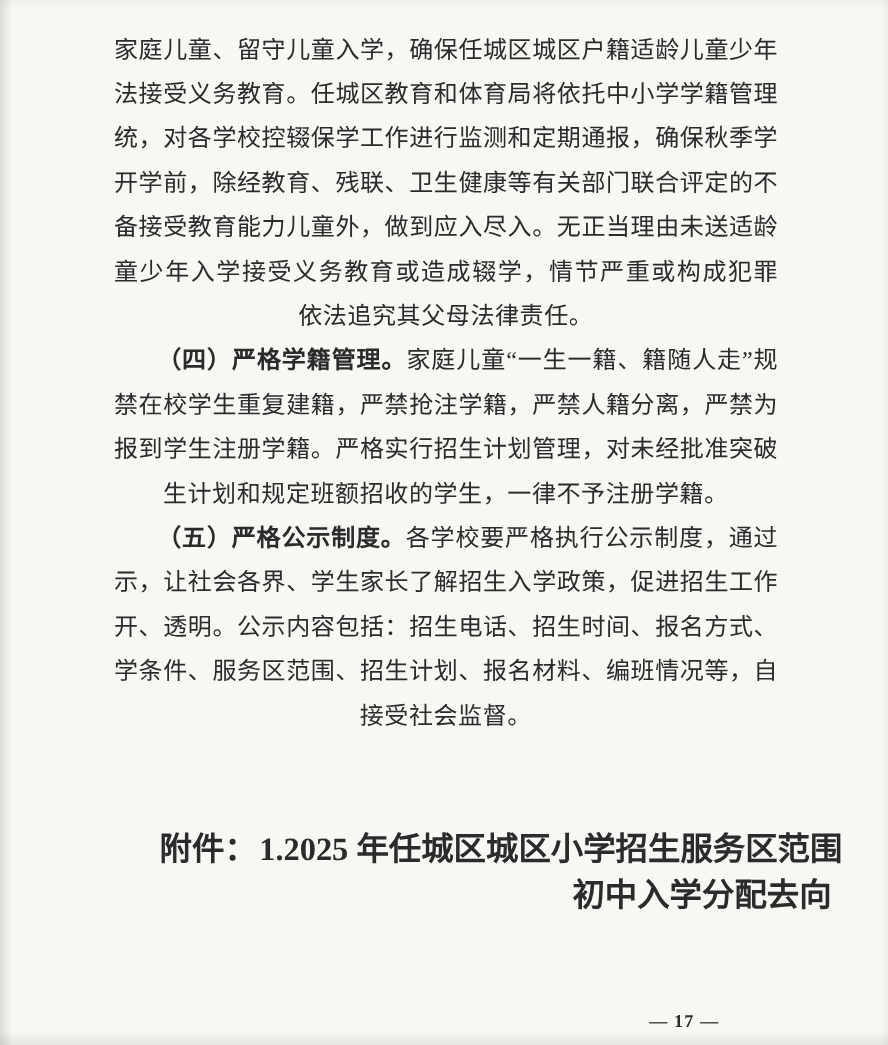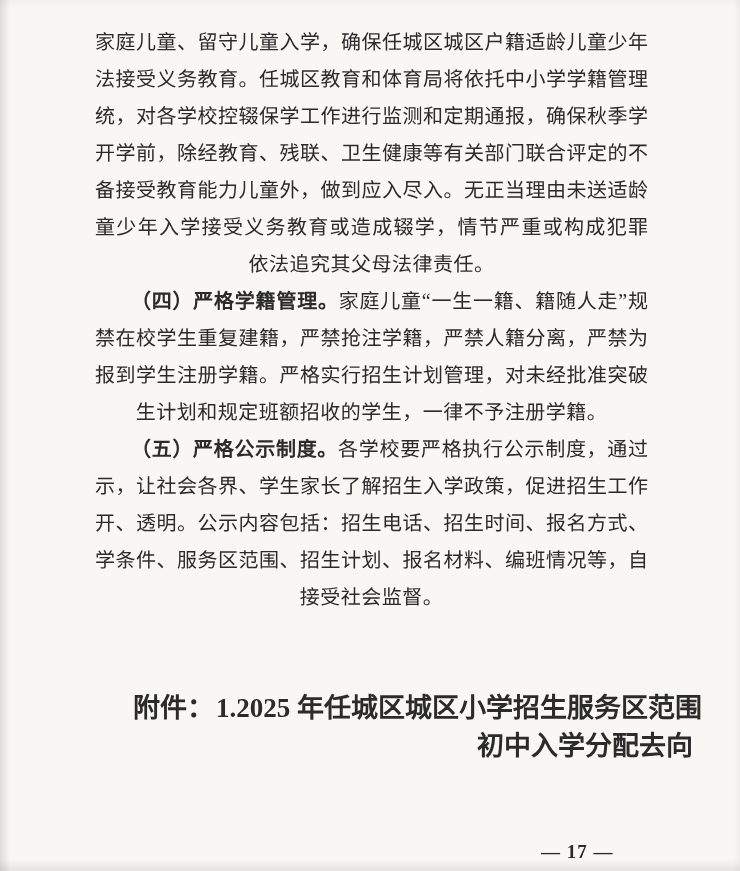--- a/index.html
+++ b/index.html
@@ -71,21 +71,21 @@
   .attachment .row.cont  { padding-left: 57px; }
   .attachment .row.cont2 { padding-left: 77px; text-align: right; }
   .attachment .label { margin-right: 2px; }
   .page-number {
     position: absolute;
     left: 541px;
     top: 840px;
     width: 90px;
     height: 24px;
     line-height: 24px;
-    font-size: 19px;
+    font-size: 15px;
     font-weight: bold;
     letter-spacing: 1px;
   }
 </style>
 </head>
 <body>
 
 <div class="scan-shading"></div>
 
 <div class="text-block">

